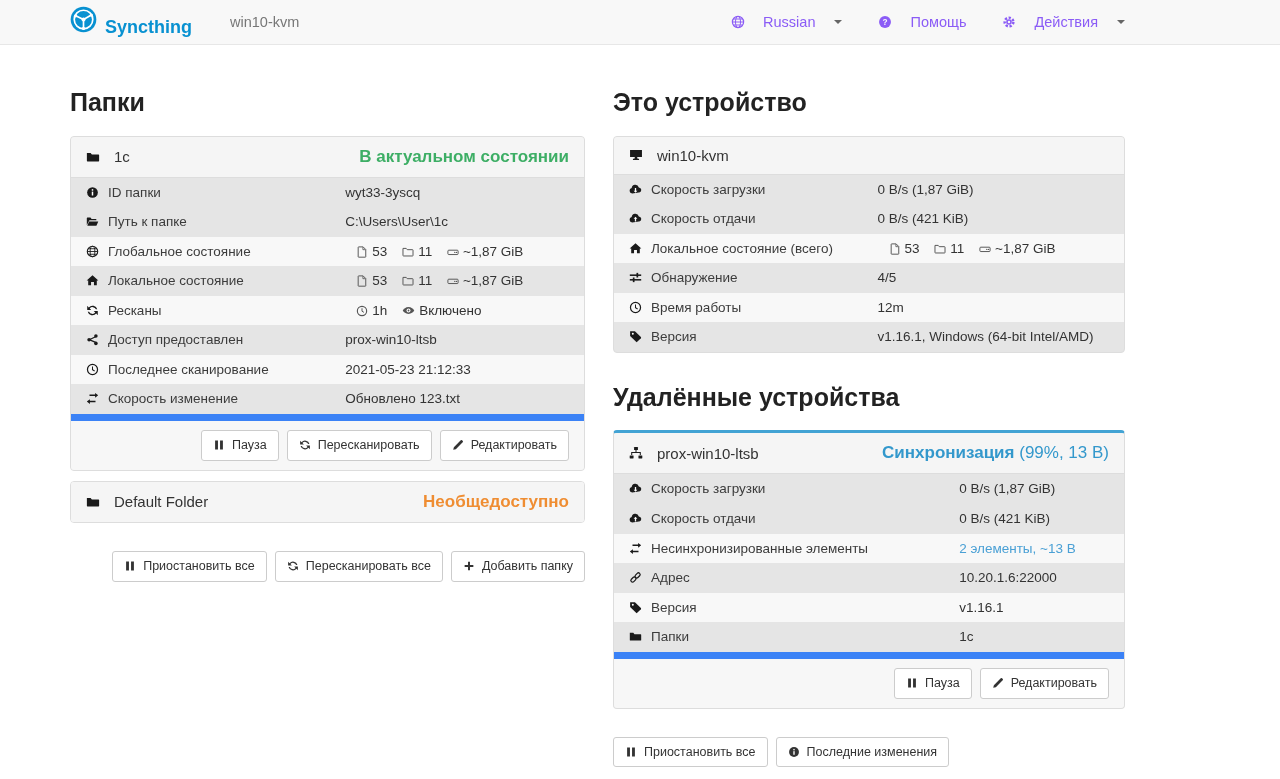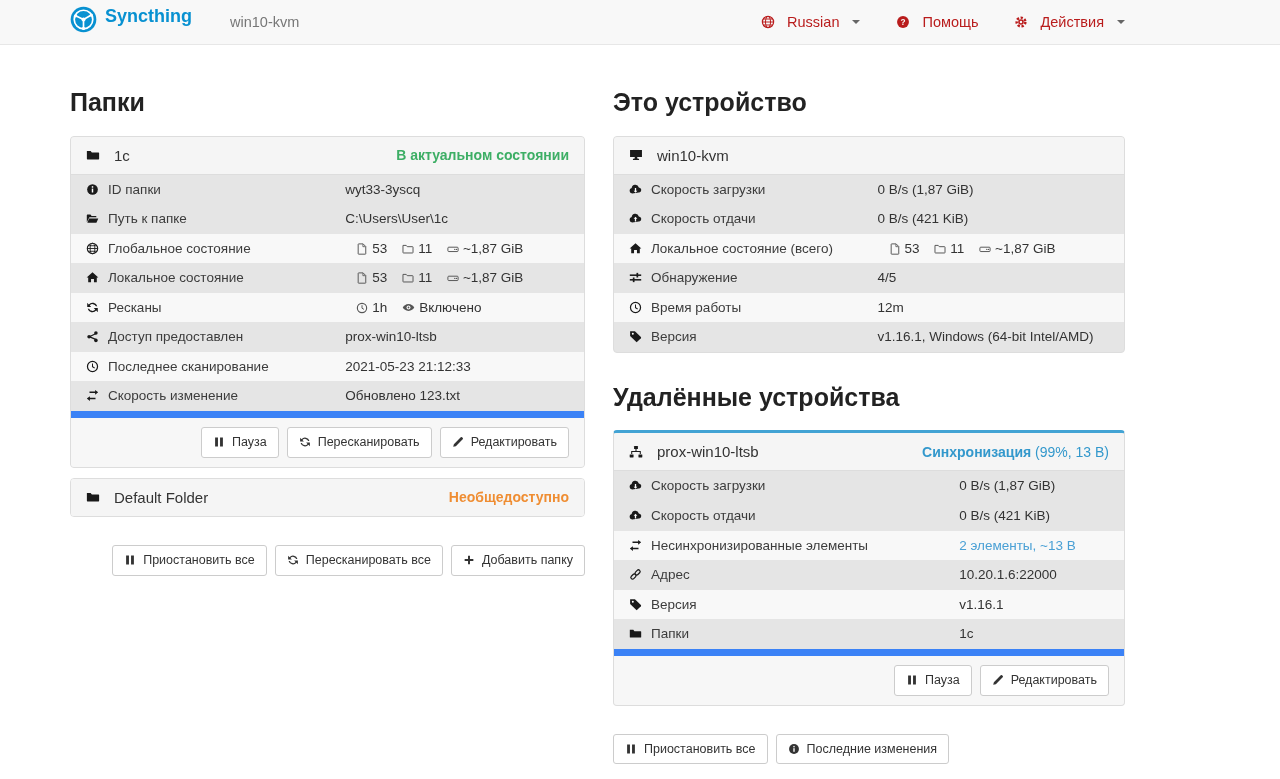--- a/index.html
+++ b/index.html
@@ -2,43 +2,43 @@
 <html><head>
 <meta charset="utf-8">
 <style>
   * { box-sizing: border-box; }
   html,body { margin:0; padding:0; background:#fff; color:#333;
     font-family:"Liberation Sans", sans-serif; font-size:14px; }
 
   
   .navbar { height:45px; background:#f8f8f8; border-bottom:1px solid #e7e7e7; }
   .nav-inner { width:1055px; margin-left:70px; height:100%; display:flex; align-items:center; }
-  .brand { display:flex; align-items:flex-start; gap:8px; color:#0891d1; font-weight:bold;
+  .brand { display:flex; align-items:flex-end; gap:8px; color:#0891d1; font-weight:bold;
     font-size:18px; cursor:pointer; }
   .nav-title { color:#777; margin-left:38px; font-size:14.5px; }
   .nav-menu { margin-left:auto; display:flex; gap:36px; }
-  .nav-item { display:flex; align-items:center; gap:12px; color:#b91c1c; cursor:pointer; font-size:14.5px; }
+  .nav-item { display:flex; align-items:center; gap:18px; color:#8b5cf6; cursor:pointer; font-size:14.5px; }
   .nav-item svg { display:block; }
   .caret { width:0; height:0; border-left:4px solid transparent; border-right:4px solid transparent;
     border-top:4px solid #666; margin-left:1px; }
 
   
   .container { width:1055px; margin-left:70px; display:flex; gap:28px; }
   .col-left { width:515px; flex:none; }
   .col-right { width:512px; flex:none; }
   h2.section { font-size:25px; line-height:1.1; font-weight:700; color:#222; margin:44px 0 19px; }
   h2.section.tight { margin-top:31px; }
 
   
   .panel { border:1px solid #ddd; border-radius:4px; margin-bottom:10px; background:#e5e5e5; overflow:hidden; }
   .panel.sync-border { border-top:3px solid #42a3d4; }
   .panel-heading { background:#f5f5f5; padding:10px 15px; display:flex; align-items:center;
     font-size:15px; color:#333; cursor:pointer; }
   .panel-heading .h-icon { margin-right:14px; display:inline-flex; color:#1a1a1a; }
-  .p-status { margin-left:auto; font-weight:700; font-size:14px; }
+  .p-status { margin-left:auto; font-weight:700; font-size:17px; }
   .st-success { color:#3dae65; }
   .st-warning { color:#ef8d32; }
   .st-info { color:#3398cc; }
   .st-detail { font-weight:400; }
   .with-body .panel-heading { border-bottom:1px solid #ddd; }
 
   table.rows { width:100%; border-collapse:collapse; font-size:13.5px; }
   table.rows td { padding:5px 15px; line-height:1.45; }
   table.rows tr:nth-child(2n+3) { background:#f8f8f8; }
   td.lbl { color:#3c3c3c; white-space:nowrap; }

